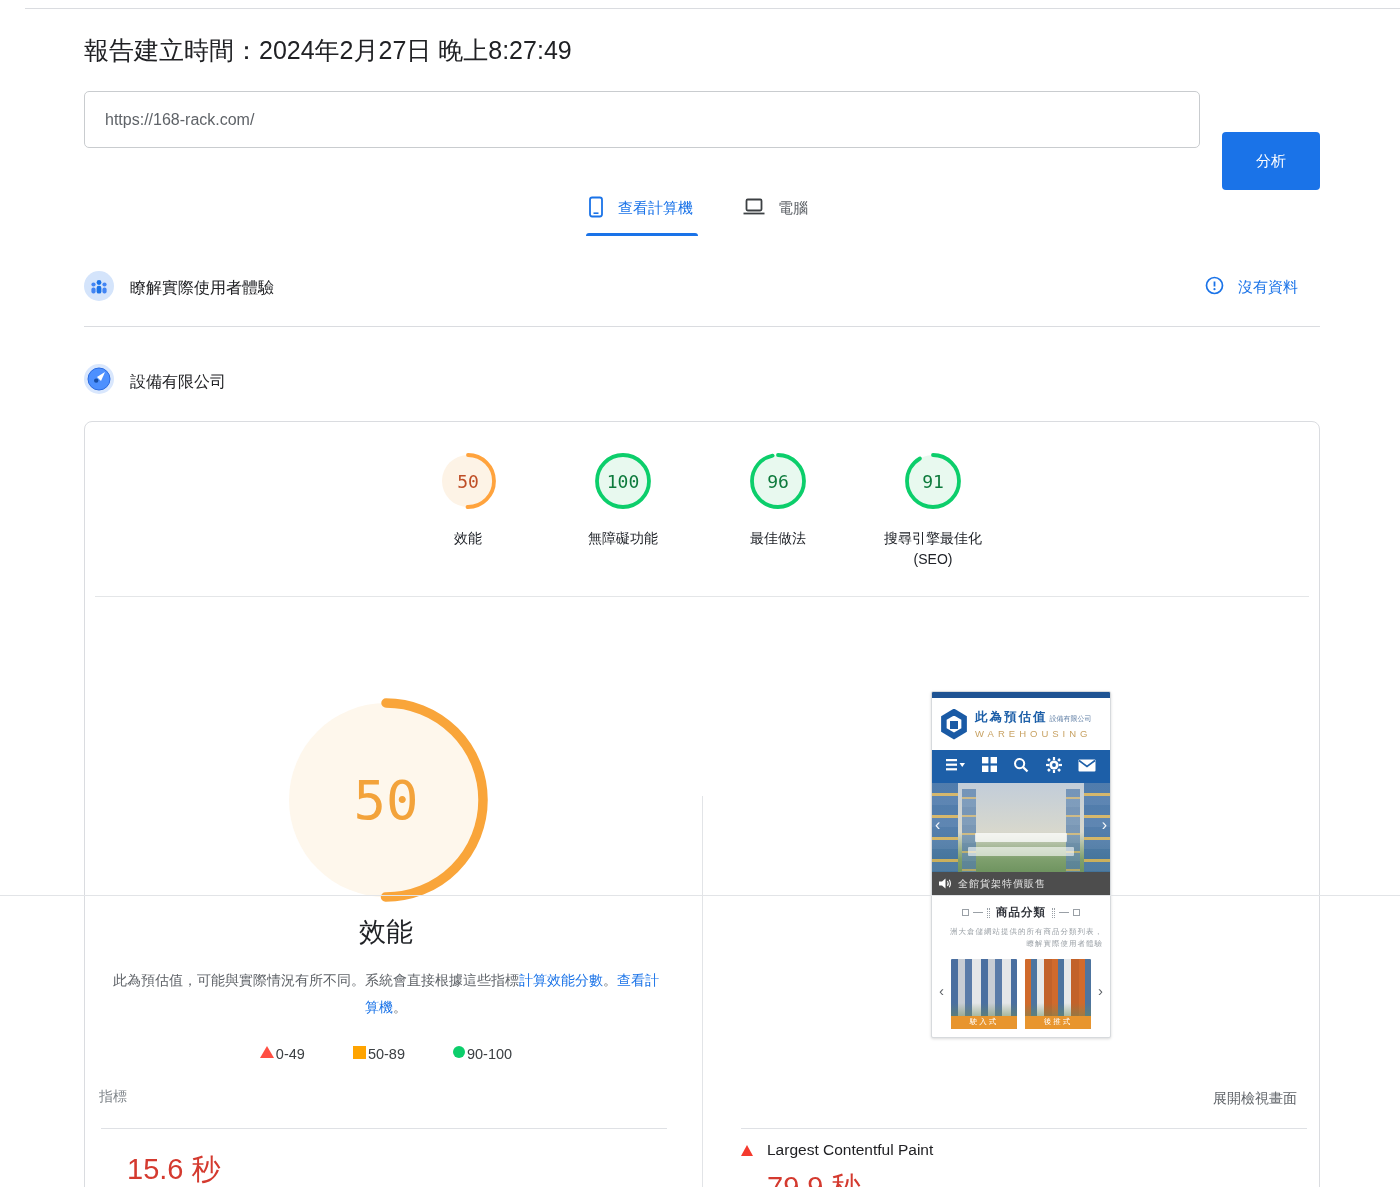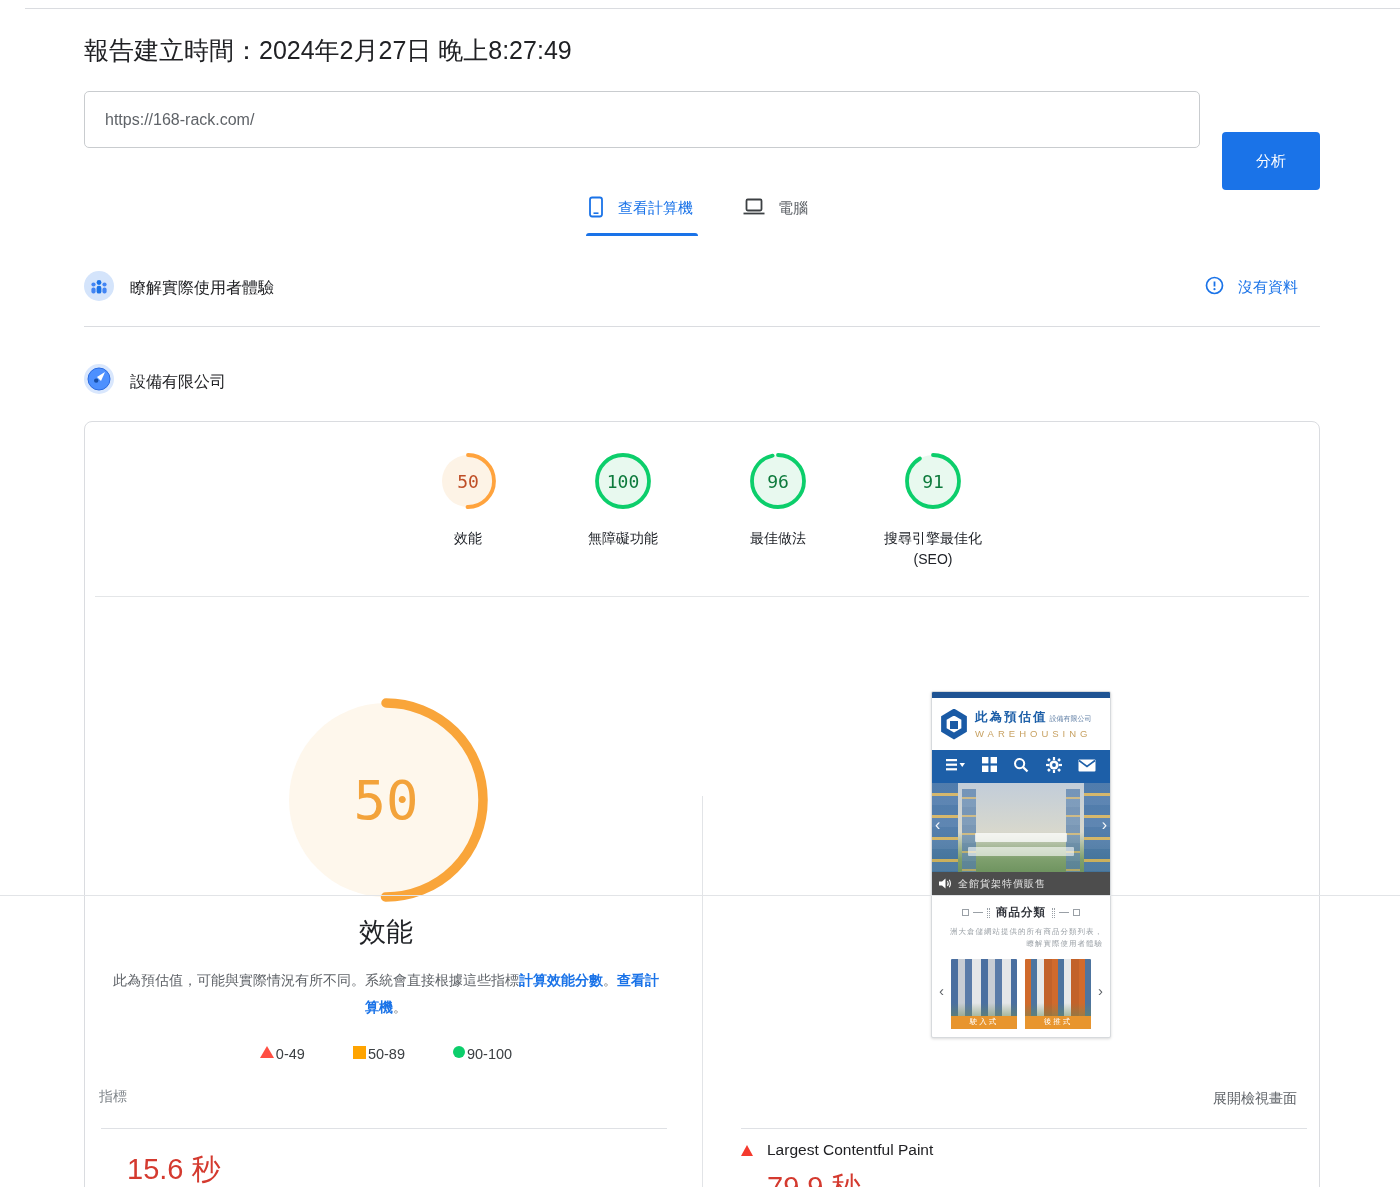--- a/index.html
+++ b/index.html
@@ -53,21 +53,21 @@
   .score-label { margin-top:18px; font-size:14px; color:#21242a; line-height:1.5; }
   .score-divider { left:10px; right:10px; top:174px; height:1px; background:#e4e6e8; }
 
   
   .big-gauge { left:195px; top:272px; width:212px; height:212px; }
   .big-num { position:absolute; left:195px; top:272px; width:212px; height:212px; display:flex;
     align-items:center; justify-content:center; font-family:"DejaVu Sans Mono",monospace;
     font-size:54px; color:#f3a33b; }
   .gauge-title { left:151px; top:492px; width:300px; text-align:center; font-size:27px; color:#1f2125; }
   .gauge-desc { left:26px; top:545px; width:550px; text-align:center; font-size:14px; line-height:1.95; color:#5f6368; }
-  .gauge-desc .lnk { color:#1a73e8; text-decoration:none; cursor:pointer;font-weight:bold; }
+  .gauge-desc .lnk { color:#1a73e8; text-decoration:none; cursor:pointer; }
 
   
   .legend { left:26px; top:624px; width:550px; display:flex; justify-content:center; gap:48px;
     align-items:center; font-size:14.5px; color:#3c4043; }
   .legend-item { display:flex; align-items:flex-start; gap:2px; }
   .sh-triangle { width:0; height:0; border-left:7px solid transparent; border-right:7px solid transparent; border-bottom:12px solid #ff4e42; }
   .sh-square { width:13px; height:13px; background:#ffa400; }
   .sh-circle { width:12px; height:12px; border-radius:50%; background:#0cce6b; }
 
   

